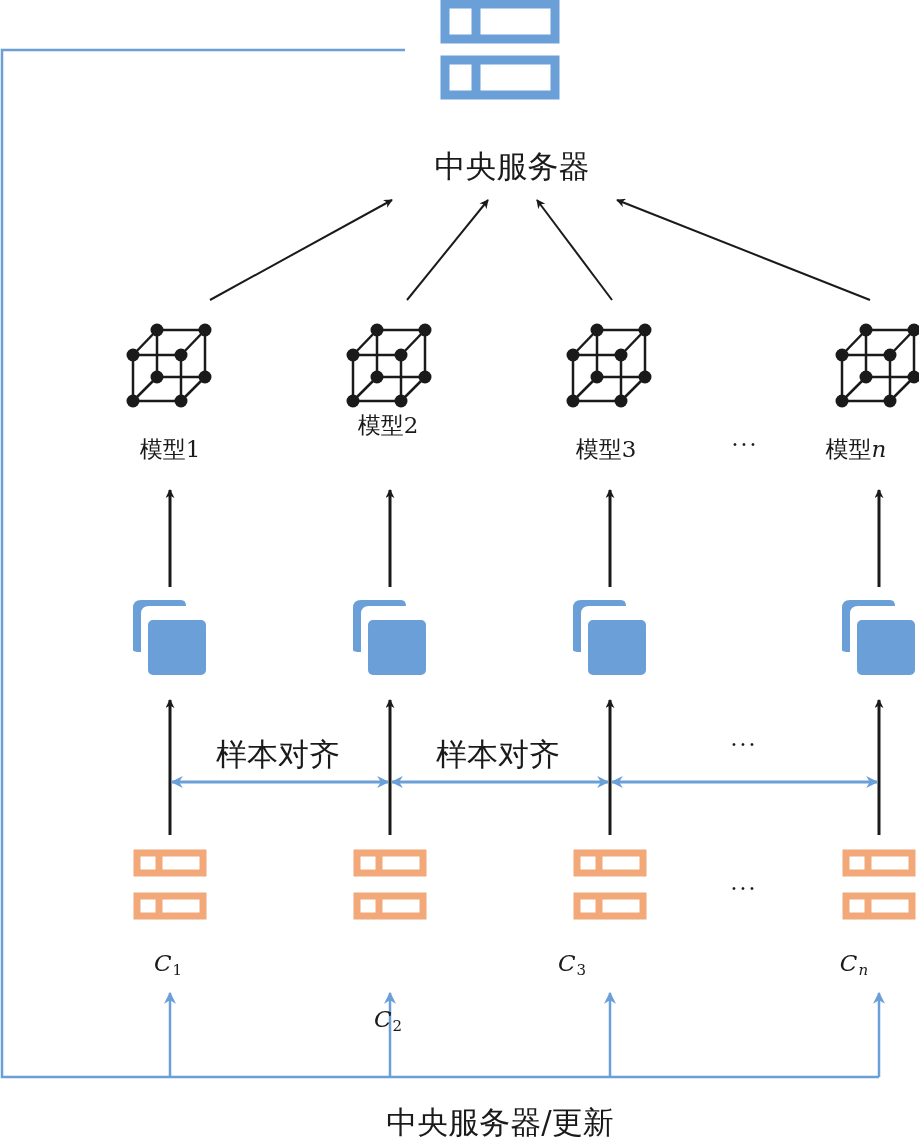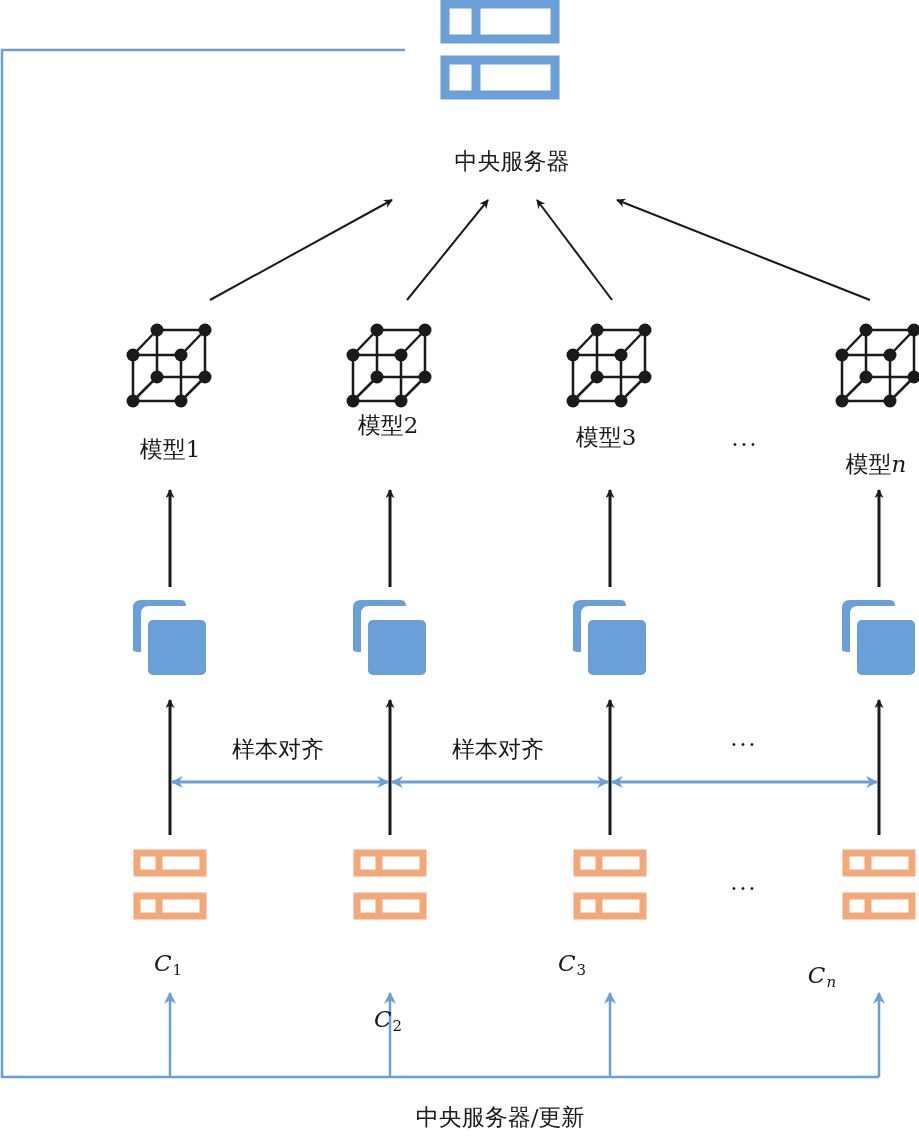--- a/index.html
+++ b/index.html
@@ -1,21 +1,21 @@
 <!DOCTYPE html>
 <html><head>
   <meta charset="utf-8">
   <style>
     html, body { margin: 0; padding: 0; background: #ffffff; }
     body { width: 919px; height: 1137px; position: relative; overflow: hidden;
            font-family: "DejaVu Serif", "Liberation Serif", serif; }
     svg { position: absolute; left: 0; top: 0; }
     .lbl { position: absolute; color: #1a1a1a; font-family: "DejaVu Serif", "Liberation Serif", serif;
            white-space: nowrap; transform: translateX(-50%); }
-    .cn { font-size: 23px; }
+    .cn { font-size: 31px; }
     .model-lbl { font-size: 23px; }
     .italic { font-style: italic; }
     .sub { font-size: 15px; font-style: normal; vertical-align: -4px; margin-left: 1px; }
     .sub.it { font-style: italic; }
     .dots { font-size: 22px; letter-spacing: 2px; }
   </style>
 </head>
 <body>
 
 <svg width="919" height="1137" viewBox="0 0 919 1137">
@@ -205,28 +205,28 @@
         <rect x="846" y="896" width="66" height="20"></rect>
         <line x1="868" y1="896" x2="868" y2="916"></line>
       </g>
     </g>
 </svg>
 
 <div class="lbl cn" style="left:512px; top:146px;">中央服务器</div>
 
 <div class="lbl model-lbl" style="left:170px; top:434px;"><span>模型</span><span>1</span></div>
 <div class="lbl model-lbl" style="left:388px; top:410px;"><span>模型</span><span>2</span></div>
-<div class="lbl model-lbl" style="left:606px; top:422px;"><span>模型</span><span>3</span></div>
+<div class="lbl model-lbl" style="left:606px; top:434px;"><span>模型</span><span>3</span></div>
 <div class="lbl dots" style="left:745px; top:432px;">···</div>
-<div class="lbl model-lbl" style="left:876px; top:434px;margin-top:15px;"><span>模型</span><span class="italic">n</span></div>
+<div class="lbl model-lbl" style="left:856px; top:434px;"><span>模型</span><span class="italic">n</span></div>
 
 <div class="lbl cn" style="left:278px; top:734px;">样本对齐</div>
 <div class="lbl cn" style="left:498px; top:734px;">样本对齐</div>
 <div class="lbl dots" style="left:744px; top:732px;">···</div>
 
 <div class="lbl dots" style="left:744px; top:876px;">···</div>
 
 <div class="lbl model-lbl" style="left:168px; top:950px;text-align:right;"><span class="italic">C</span><span class="sub">1</span></div>
 <div class="lbl model-lbl" style="left:388px; top:1006px;"><span class="italic">C</span><span class="sub">2</span></div>
 <div class="lbl model-lbl" style="left:572px; top:950px;"><span class="italic">C</span><span class="sub">3</span></div>
-<div class="lbl model-lbl" style="left:822px; top:950px;margin-top:12px;"><span class="italic">C</span><span class="sub it">n</span></div>
+<div class="lbl model-lbl" style="left:854px; top:950px;"><span class="italic">C</span><span class="sub it">n</span></div>
 
 <div class="lbl cn" style="left:500px; top:1102px;">中央服务器/更新</div>
 
 </body></html>

